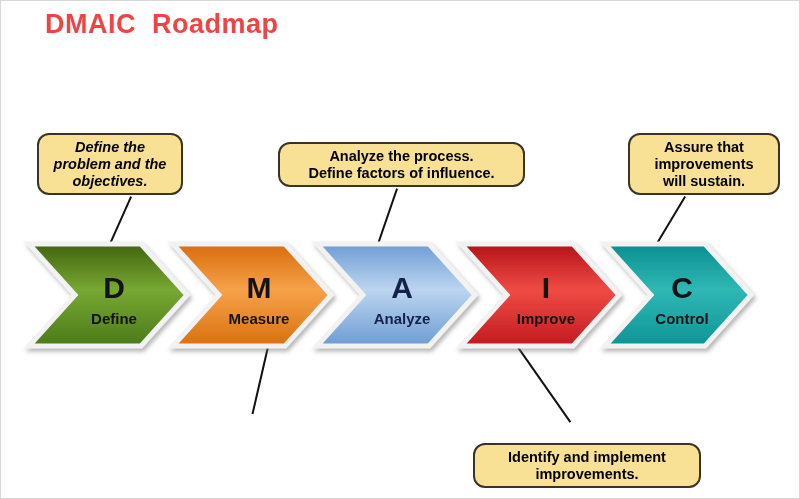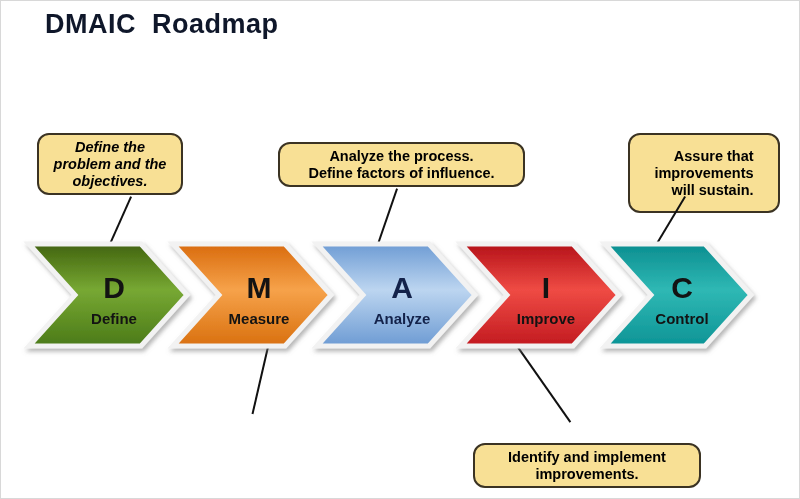--- a/index.html
+++ b/index.html
@@ -20,21 +20,21 @@
     box-sizing: border-box;
   }
 
   
   #page-title {
     position: absolute;
     left: 44px;
     top: 8px;
     font-size: 27px;
     font-weight: bold;
-    color: #0f172a;
+    color: #ef4444;
     letter-spacing: 0.5px;
     white-space: pre;
   }
 
   
   .callout {
     position: absolute;
     box-sizing: border-box;
     background: #f8e095;
     border: 2px solid #3b3323;
@@ -89,21 +89,21 @@
 
   <div id="page-title">DMAIC  Roadmap</div>
 
   <div class="callout" style="left:36px; top:132px; width:146px; height:62px;font-style:italic;">Define the
 problem and the
 objectives.</div>
 
   <div class="callout" style="left:277px; top:141px; width:247px; height:45px;">Analyze the process.
 Define factors of influence.</div>
 
-  <div class="callout" style="left:627px; top:132px; width:152px; height:80px;text-align:right;">Assure that
+  <div class="callout" style="left:627px; top:132px; width:152px; height:62px;">Assure that
 improvements
 will sustain.</div>
 
 
   <div class="callout" style="left:472px; top:421px; width:228px; height:45px;margin-top:21px;">Identify and implement
 improvements.</div>
 
   <div class="connector" style="left:131px; top:196px; width:57px; height:2px; transform: rotate(114deg);"></div>
 
   <div class="connector" style="left:397px; top:188px; width:59px; height:2px; transform: rotate(109deg);"></div>

